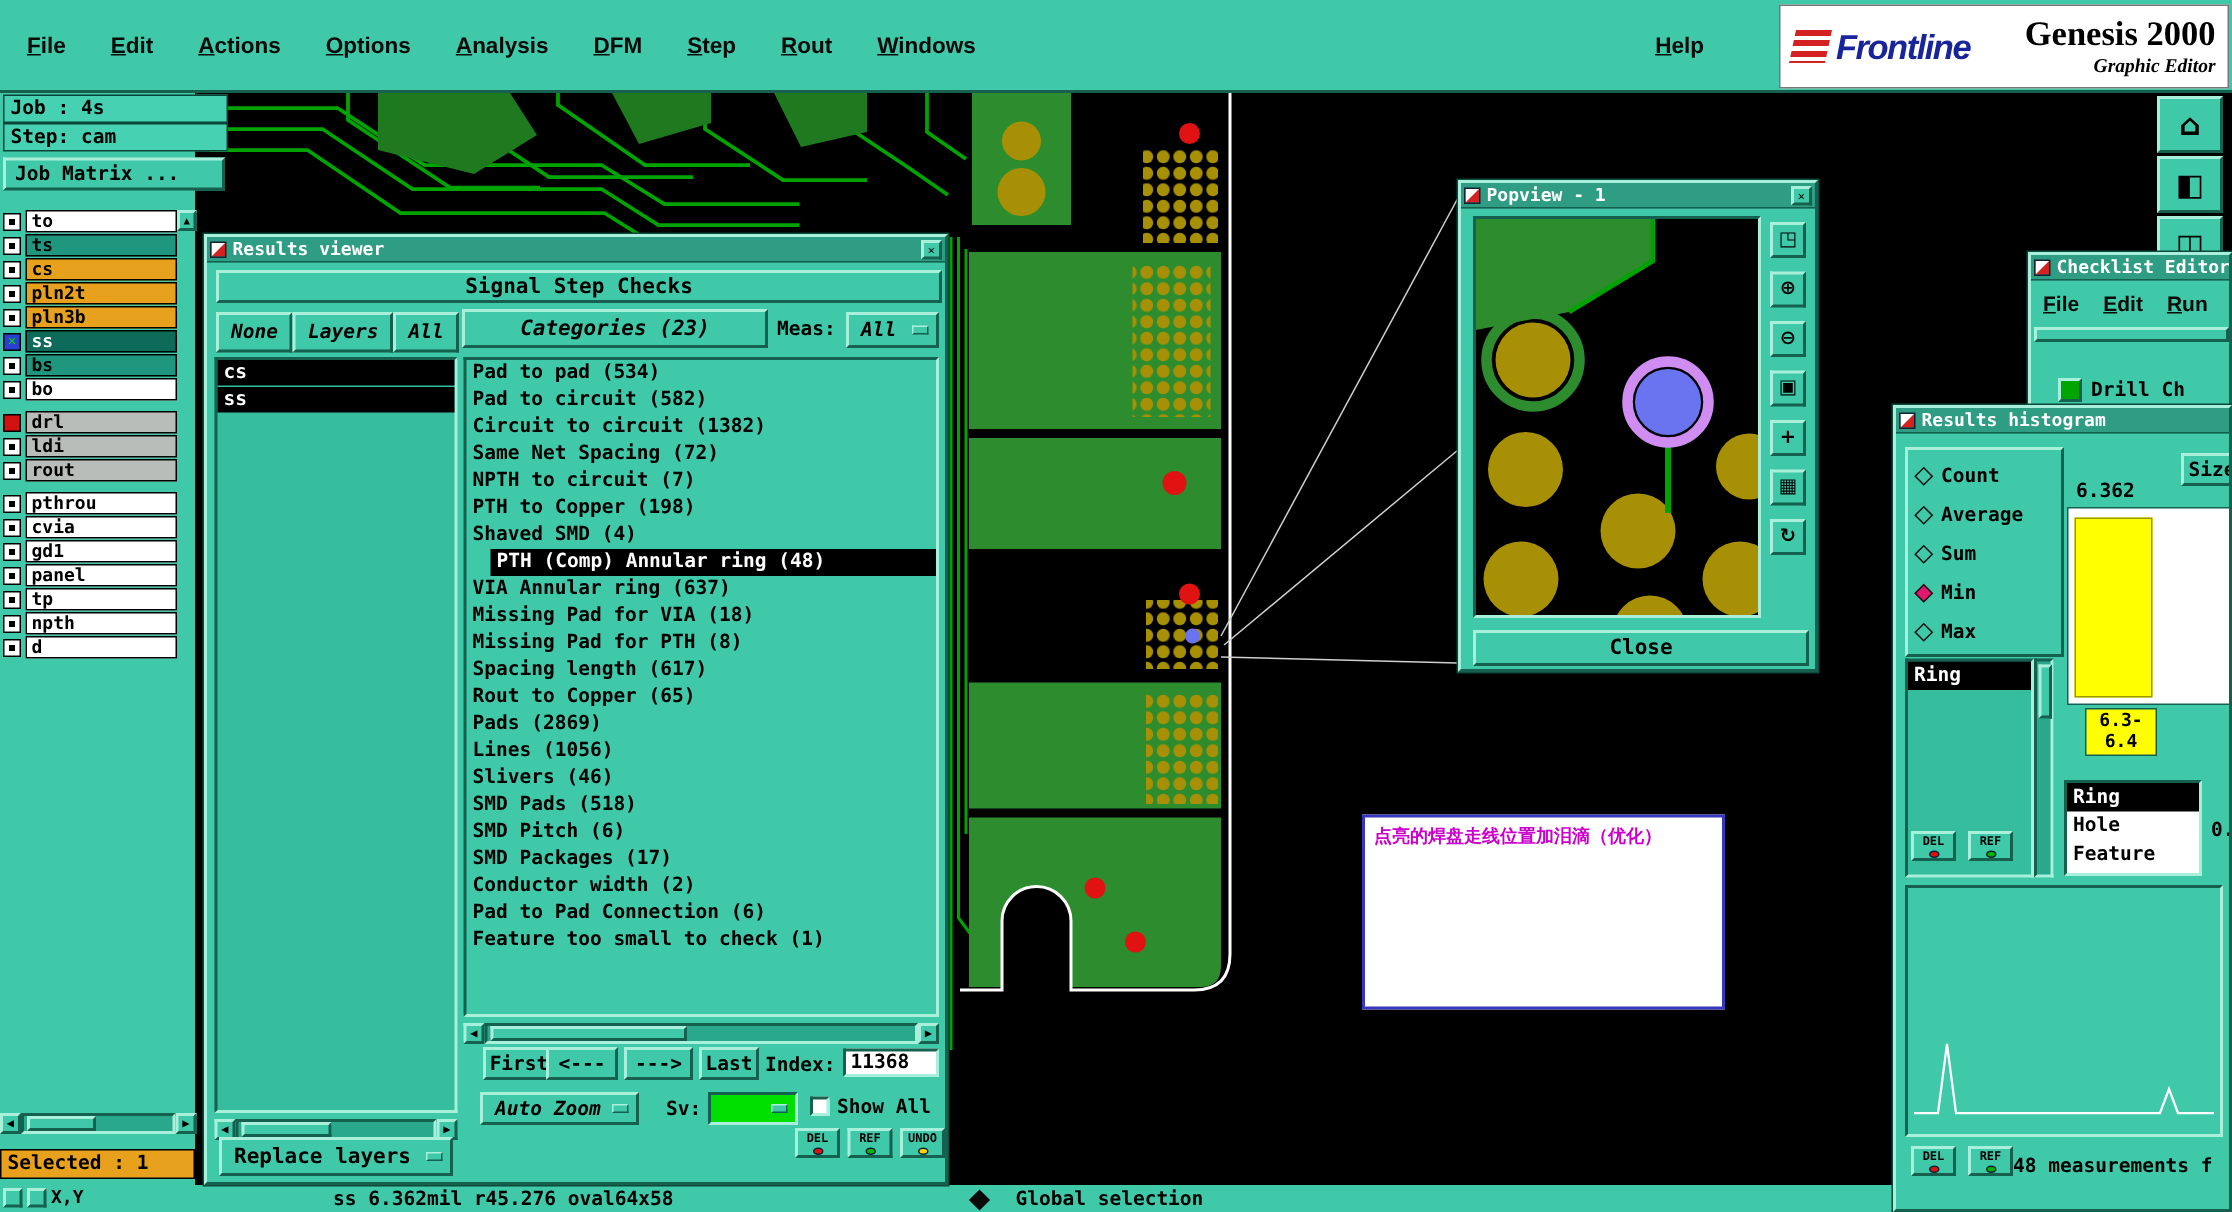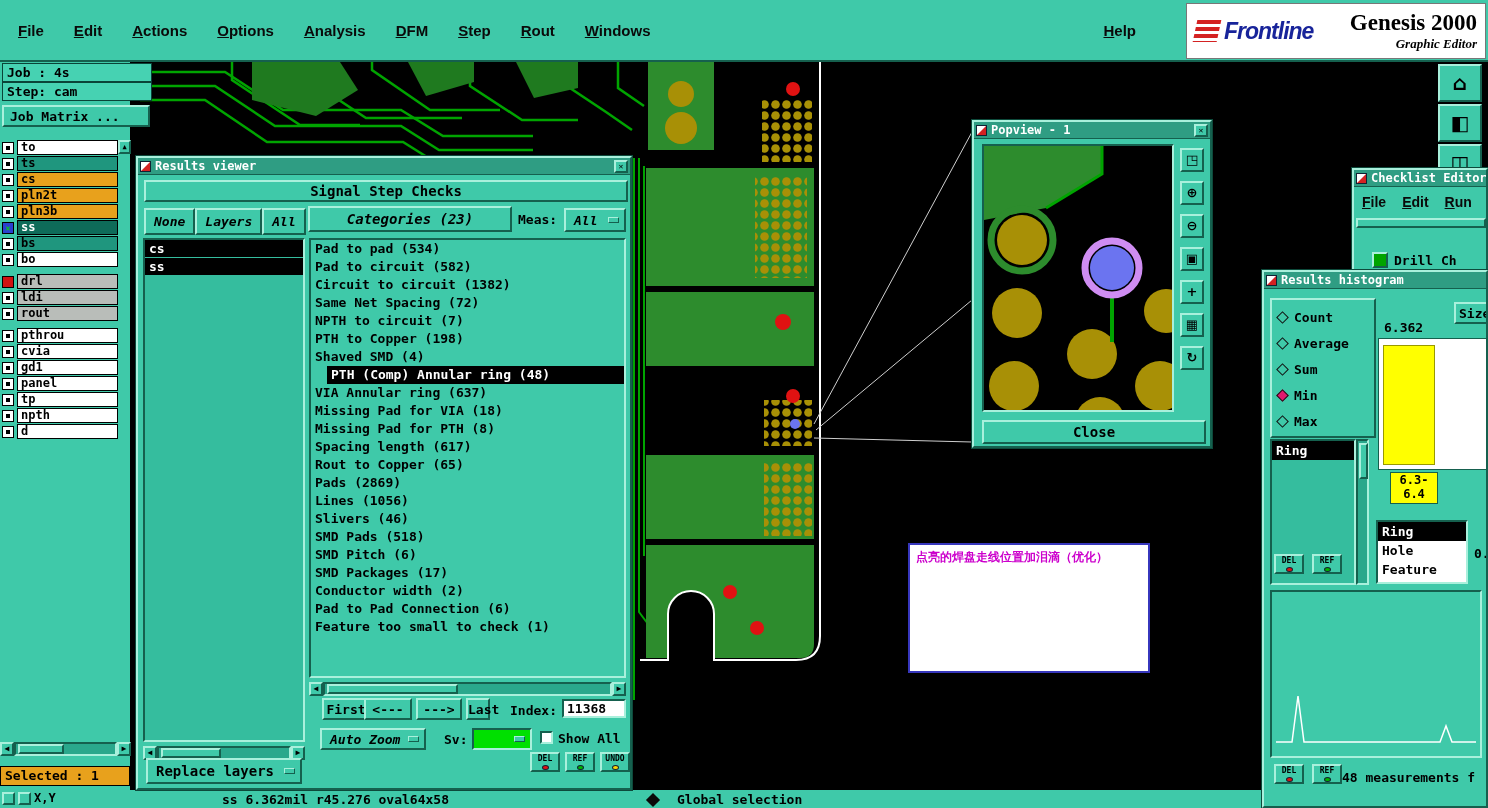--- a/index.html
+++ b/index.html
@@ -415,21 +415,21 @@
     <div id="rv-cats-hscroll">
       <button class="hscroll-arrow raised">◀</button>
       <div class="hscroll-track sunken">
           <div class="hscroll-thumb raised"></div>
         </div>
       <button class="hscroll-arrow raised">▶</button>
     </div>
     <button class="nav-btn raised" style="left:168px;width:48px;margin-left:16px;">First</button>
     <button class="nav-btn raised" style="left:226px;width:48px;">&lt;---</button>
     <button class="nav-btn raised" style="left:278px;width:46px;">---&gt;</button>
-    <button class="nav-btn raised" style="left:328px;width:24px;">Last</button>
+    <button class="nav-btn raised" style="left:328px;width:40px;">Last</button>
     <span id="rv-index-label">Index:</span>
     <div id="rv-index-field" class="sunken">11368</div>
     <button id="rv-autozoom" class="raised">
       <span>Auto Zoom</span>
       <span class="opt-dash"></span>
     </button>
     <span id="rv-sv-label">Sv:</span>
     <div id="rv-sv-field" class="sunken">
       <span class="opt-dash"></span>
     </div>

